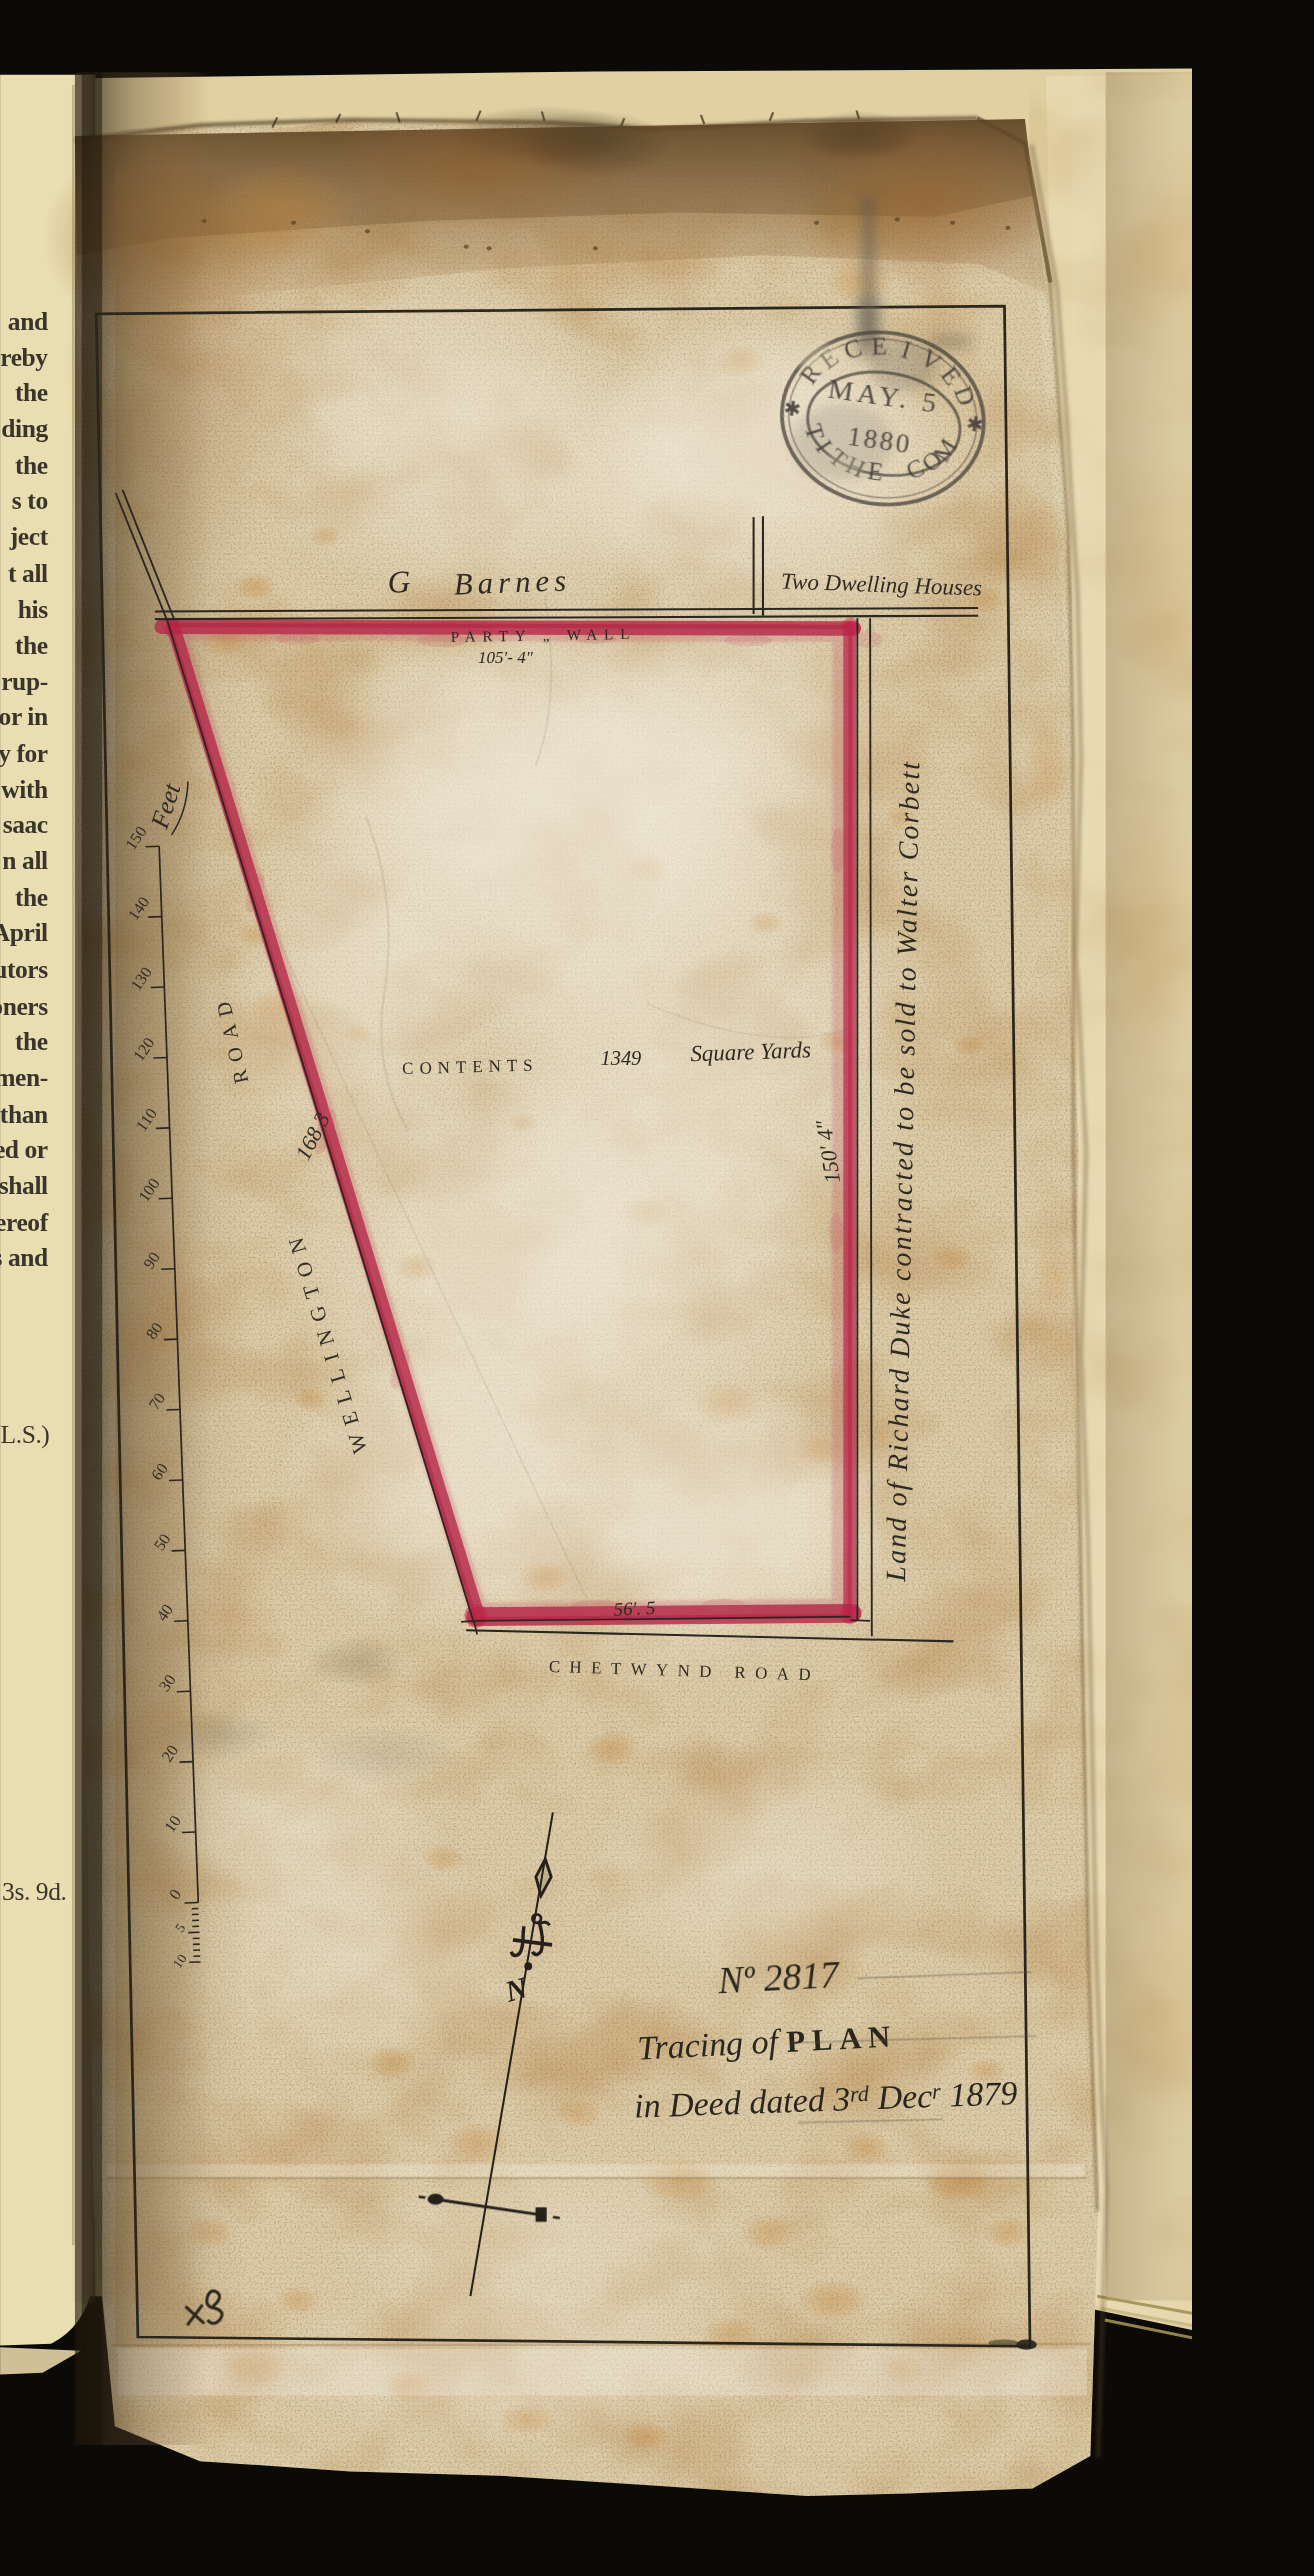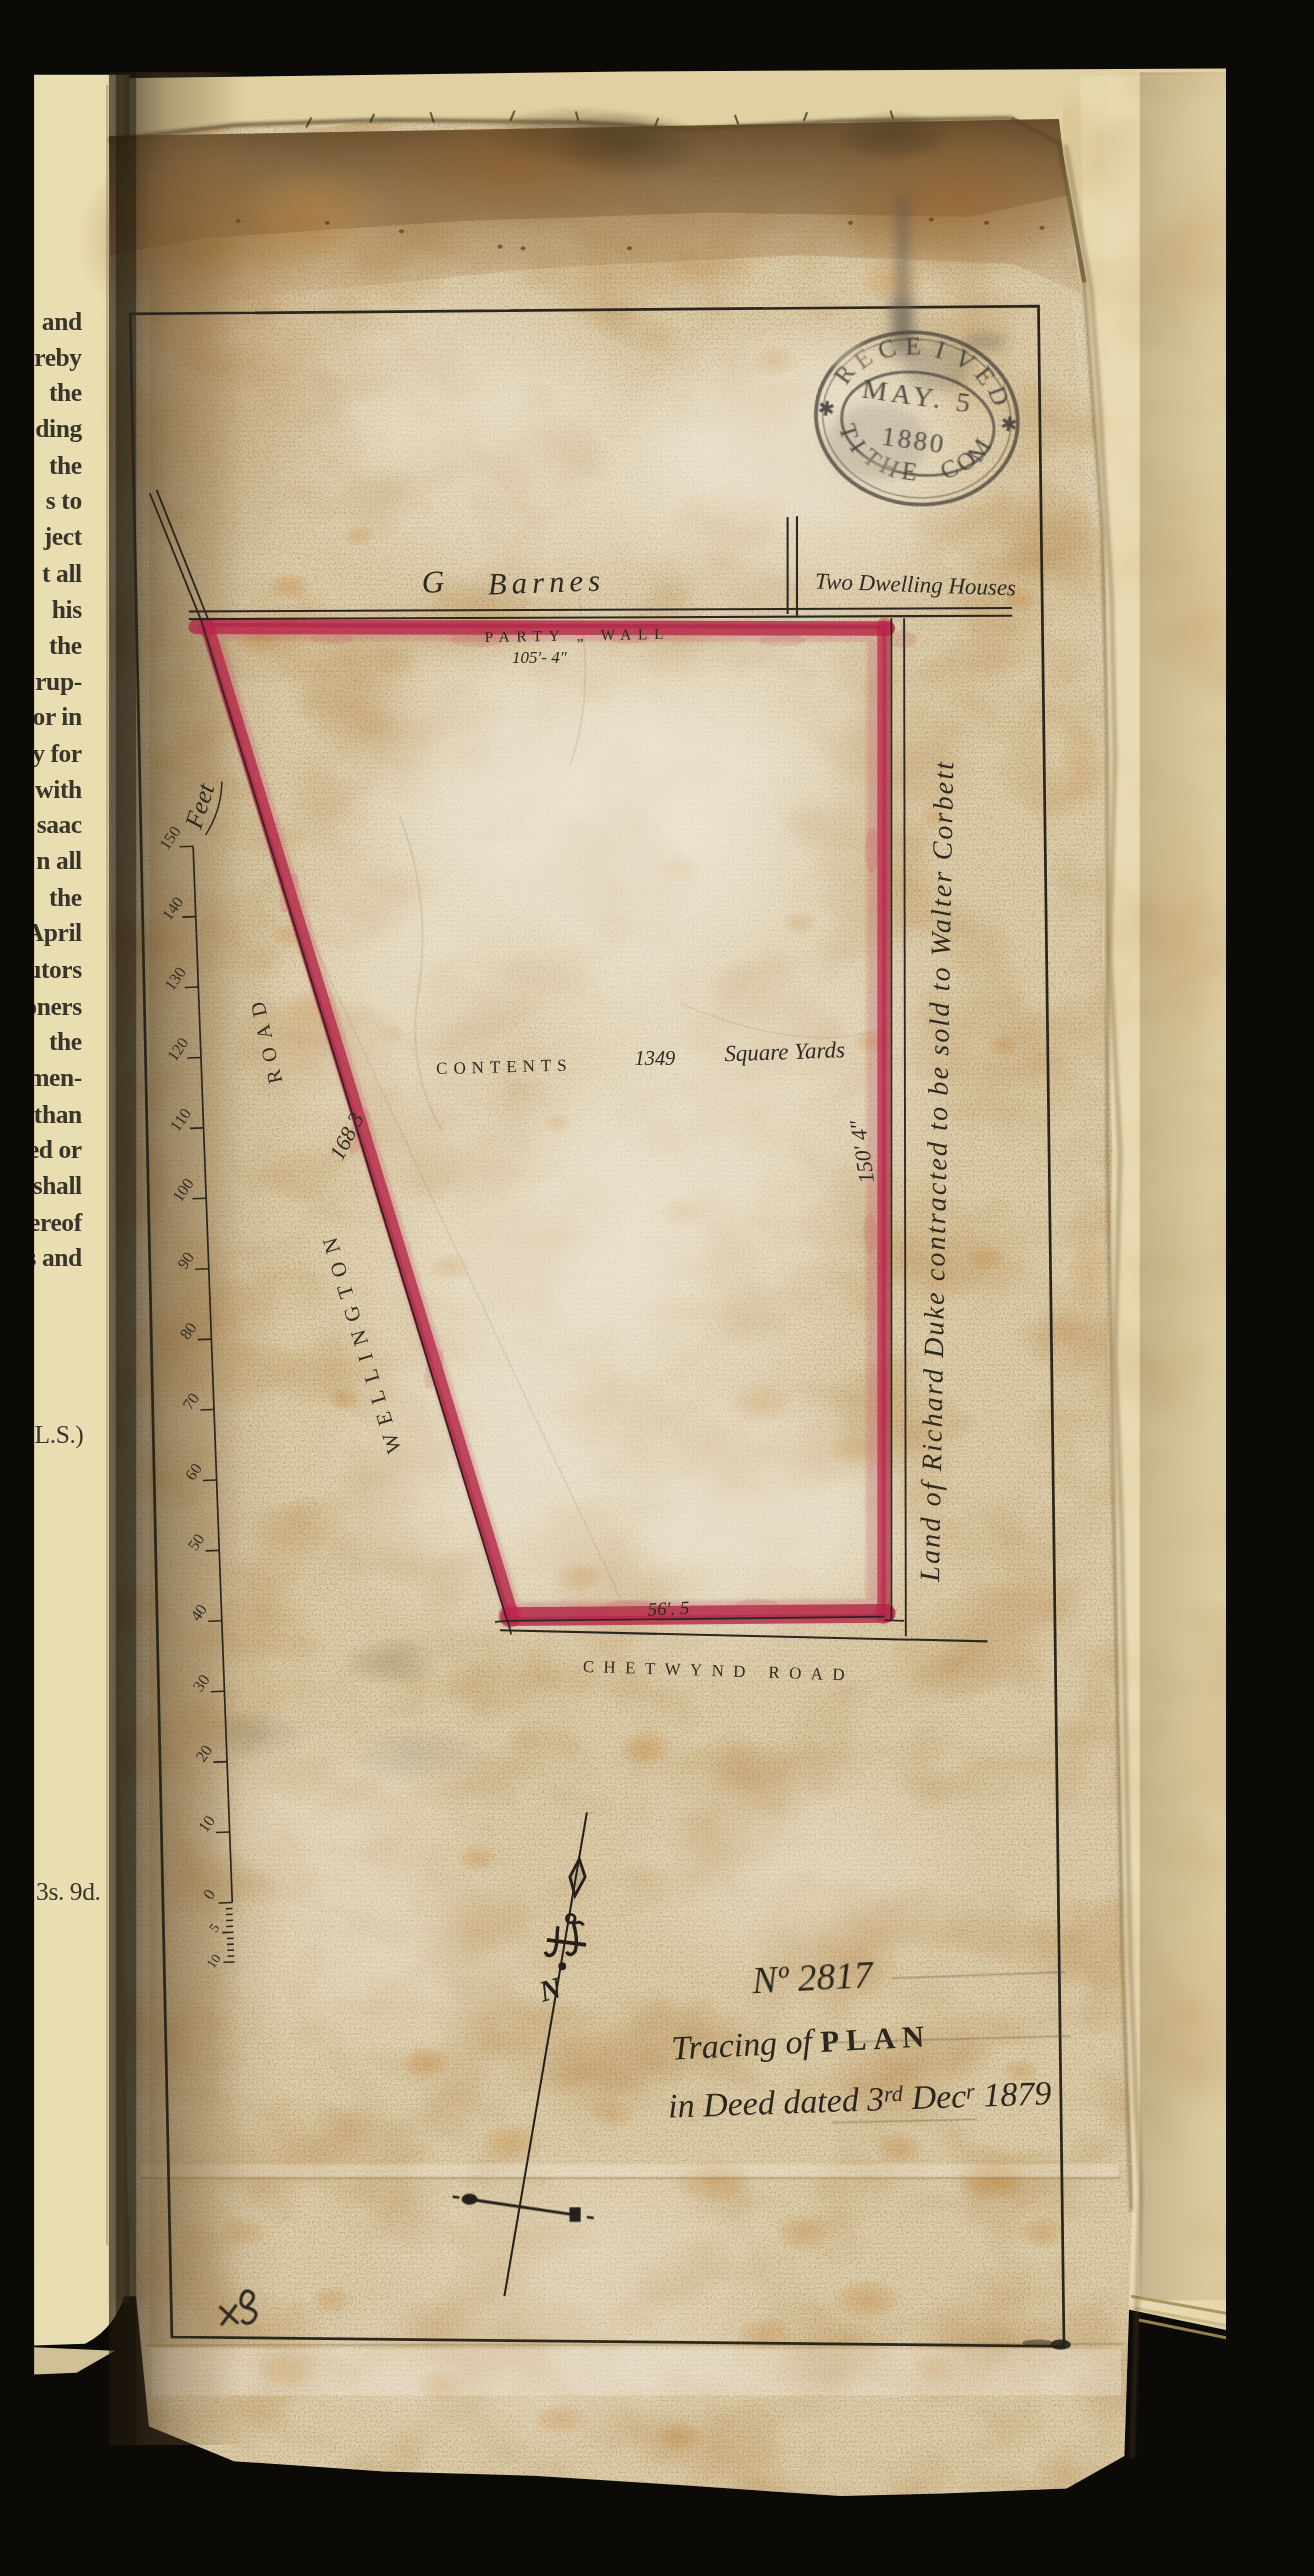--- a/index.html
+++ b/index.html
@@ -1,16 +1,16 @@
 <!DOCTYPE html>
 <html style="font-size:13.6px"><head>
 <meta charset="utf-8">
 <style>
   html,body{margin:0;padding:0;background:#0b0a07;}
-  #page{width:1192px;height:2576px;position:relative;overflow:hidden;padding-left:34px;}
+  #page{width:1192px;height:2576px;position:relative;overflow:hidden;}
   svg text{font-family:"Liberation Serif",serif;}
 </style>
 </head>
 <body>
 <div id="page">
 <svg width="1315" height="2576" viewBox="0 0 1546 3029" xmlns="http://www.w3.org/2000/svg">
 <defs>
   <radialGradient id="gA">
           <stop offset="0%" stop-color="rgba(192,128,51,0.8)"></stop>
           <stop offset="55%" stop-color="rgba(192,128,51,0.45)"></stop>

